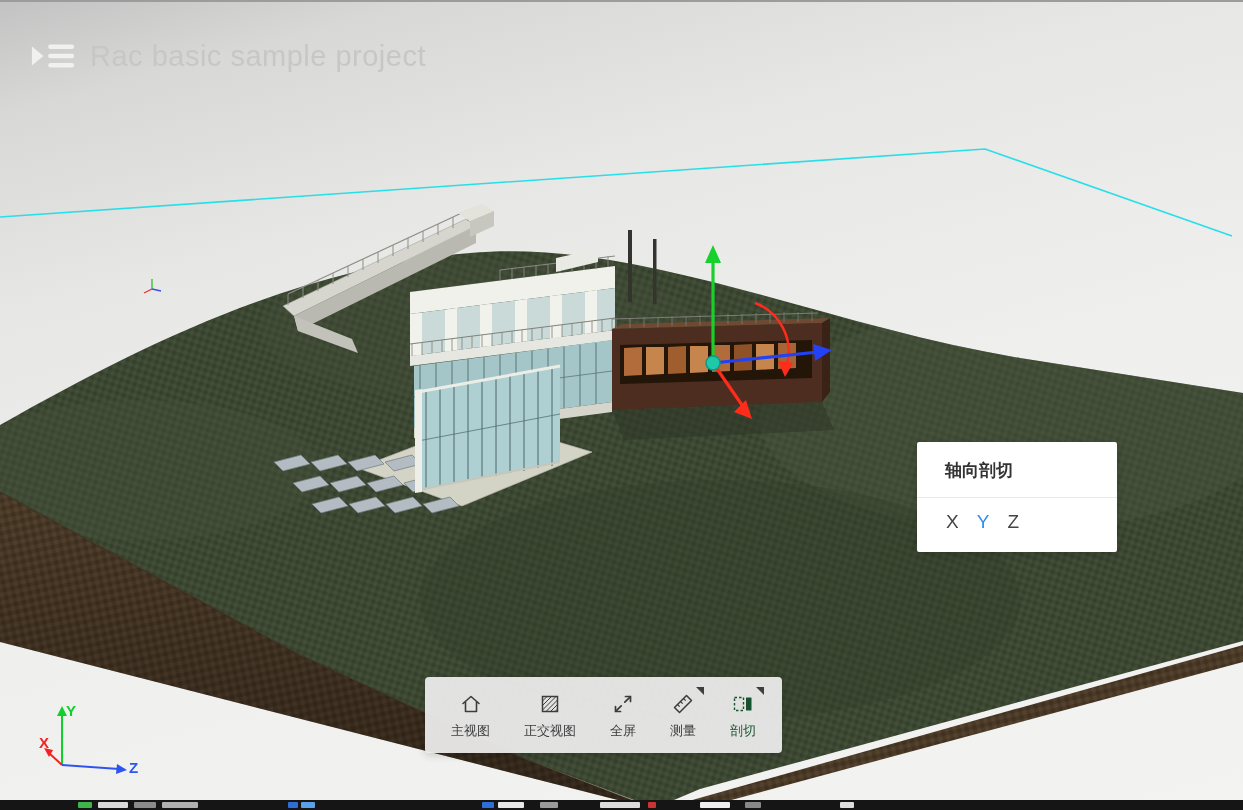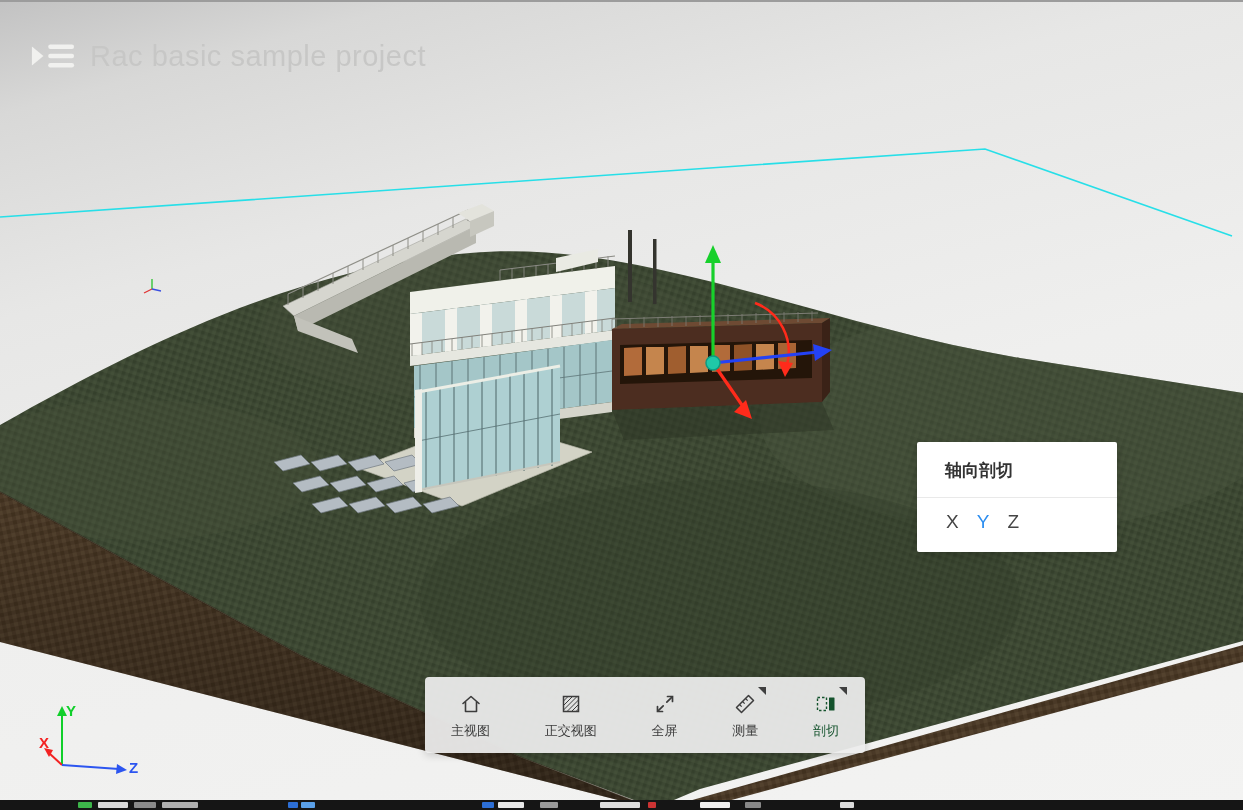--- a/index.html
+++ b/index.html
@@ -20,21 +20,21 @@
     position:absolute; left:917px; top:442px; width:200px; height:110px;
     background:#ffffff; border-radius:2px; box-shadow:0 2px 10px rgba(0,0,0,0.18); z-index:4;
   }
   .panel-title { padding:17px 0 0 28px; font-size:17px; font-weight:bold; color:#333; }
   .panel-divider { margin-top:15px; height:1px; background:#e9e9e9; }
   .axis-options { display:flex; gap:18px; padding:13px 0 0 29px; font-size:19px; color:#454545; }
   .axis-option { cursor:pointer; }
   .axis-option.active { color:#2b8df0; }
 
   .toolbar {
-    position:absolute; left:425px; top:677px; width:440px; height:76px;
+    position:absolute; left:425px; top:677px; width:357px; height:76px;
     background:rgba(236,236,236,0.94); border-radius:4px; box-shadow:0 2px 8px rgba(0,0,0,0.18);
     display:flex; align-items:center; justify-content:space-between; padding:0 26px; box-sizing:border-box; z-index:4;
   }
   .tb-item { display:flex; flex-direction:column; align-items:center; gap:5px; cursor:pointer; color:#3c3c3c; }
   .tb-item.active { color:#14532d; }
   .tb-icon { position:relative; width:26px; height:26px; display:flex; align-items:center; justify-content:center; }
   .flyout-marker { position:absolute; top:-4px; right:-8px; width:0; height:0;
     border-top:8px solid #3f3f3f; border-left:8px solid transparent; display:none; }
   .tb-label { font-size:13px; white-space:nowrap; }
 

